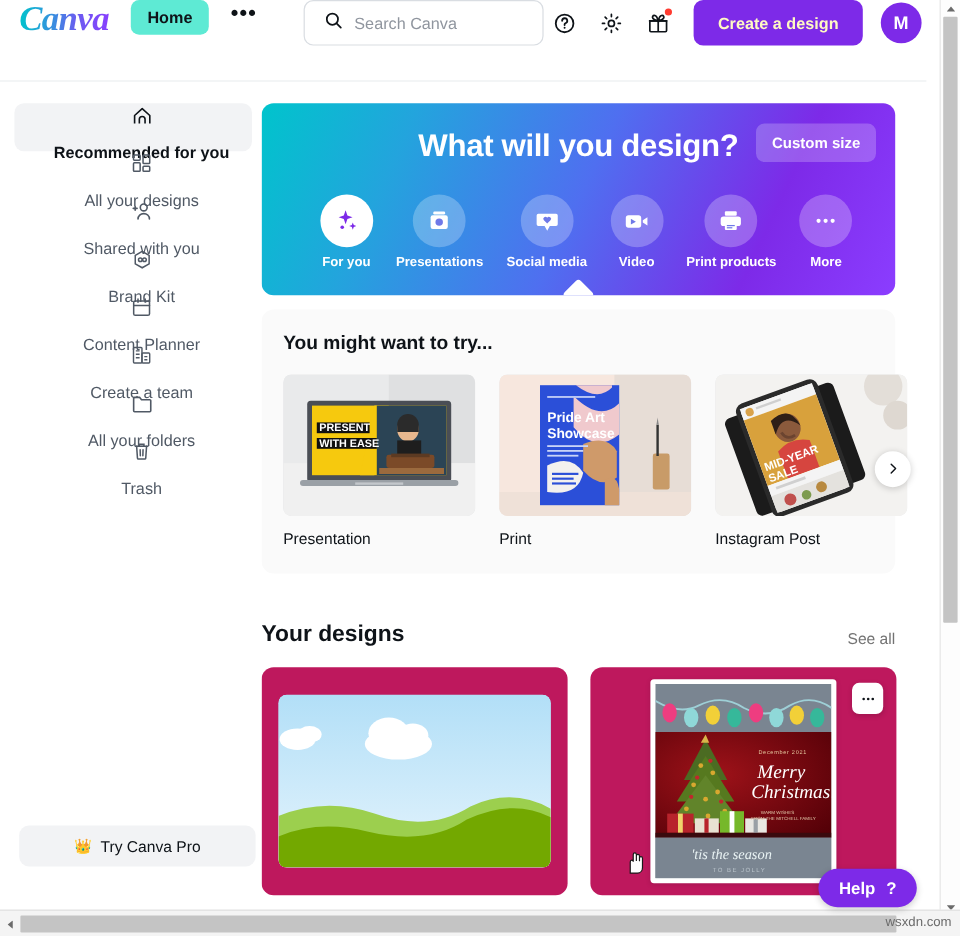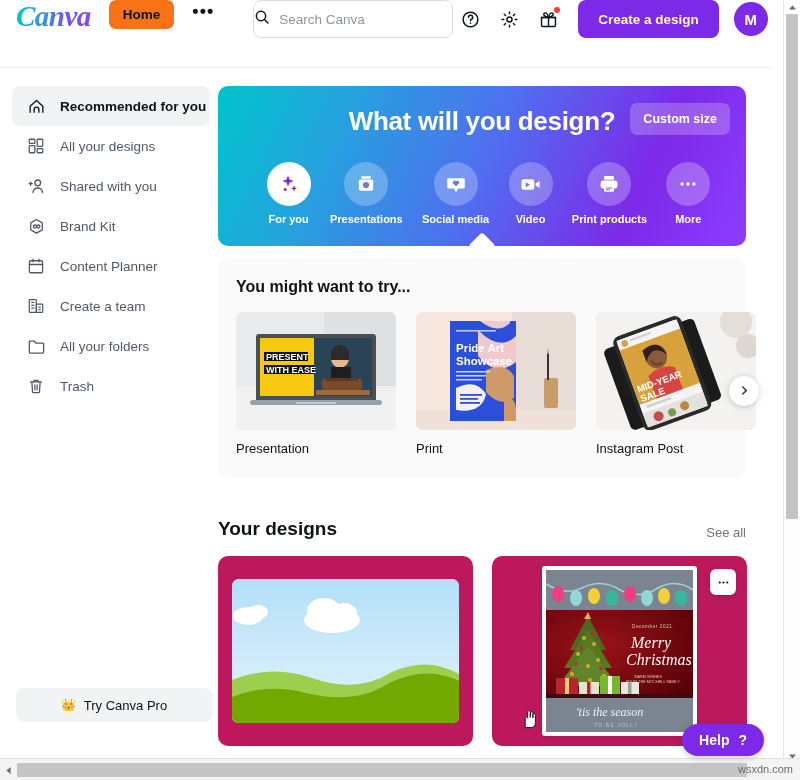--- a/index.html
+++ b/index.html
@@ -31,42 +31,42 @@
     background: linear-gradient(90deg, #00c4cc 0%, #3b8ce0 38%, #6a5cf0 62%, #8b3dff 100%);
     -webkit-background-clip: text;
     background-clip: text;
     color: transparent;
     -webkit-text-fill-color: transparent;
     user-select:none;
     padding-right: 2px;
   }
   .nav-home {
     margin-left: 16px;
-    background:#f97316;
+    background:#5eead4;
     border-radius: 7px;
     padding: 7px 14px;
     font-size: 13.5px; font-weight: 700;
     color:#0e1318;
     cursor:pointer;
   }
   .nav-dots {
     margin-left: 8px;
     padding: 6px 10px;
     font-size: 18px; line-height: 10px;
     letter-spacing: 1px;
     color:#0e1318; font-weight:700;
     cursor:pointer; border-radius:7px;
   }
   .search-wrap {
     margin-left: 29px;
     width: 200px; height: 38px;
     border: 1px solid #d9dde2;
     border-radius: 8px;
     display:flex; align-items:center;
-    padding: 0 0; gap: 9px;
+    padding: 0 16px; gap: 9px;
     background:#fff;
   }
   .search-input {
     border:0; outline:0; flex:1;
     font-size: 13.5px;
     font-family: "Liberation Sans", sans-serif;
     color:#0e1318; background:transparent;
   }
   .search-input::placeholder { color:#8f959e; }
   .hdr-right { margin-left:auto; display:flex; align-items:center; gap:5px; }
@@ -106,20 +106,21 @@
     padding-top: 26px;
   }
   .side-item {
     display:flex; align-items:center; gap:14px;
     height: 40px;
     margin: 0 8px 0 12px;
     padding-left: 14px;
     border-radius: 8px;
     font-size: 13.5px; color:#505965;
     cursor:pointer;
+    flex-direction:column;
   }
   .side-item.active { background:#f2f3f5; color:#0e1318; font-weight:700; }
   .side-ico { width:20px; height:20px; flex:0 0 20px; display:flex; align-items:center; justify-content:center; }
   .side-ico svg { display:block; }
 
   .pro-btn {
     position:absolute; left:16px; bottom:33px;
     width:197px; height:34px;
     background:#f2f3f5; border:0; border-radius:8px;
     display:flex; align-items:center; justify-content:center; gap:7px;

